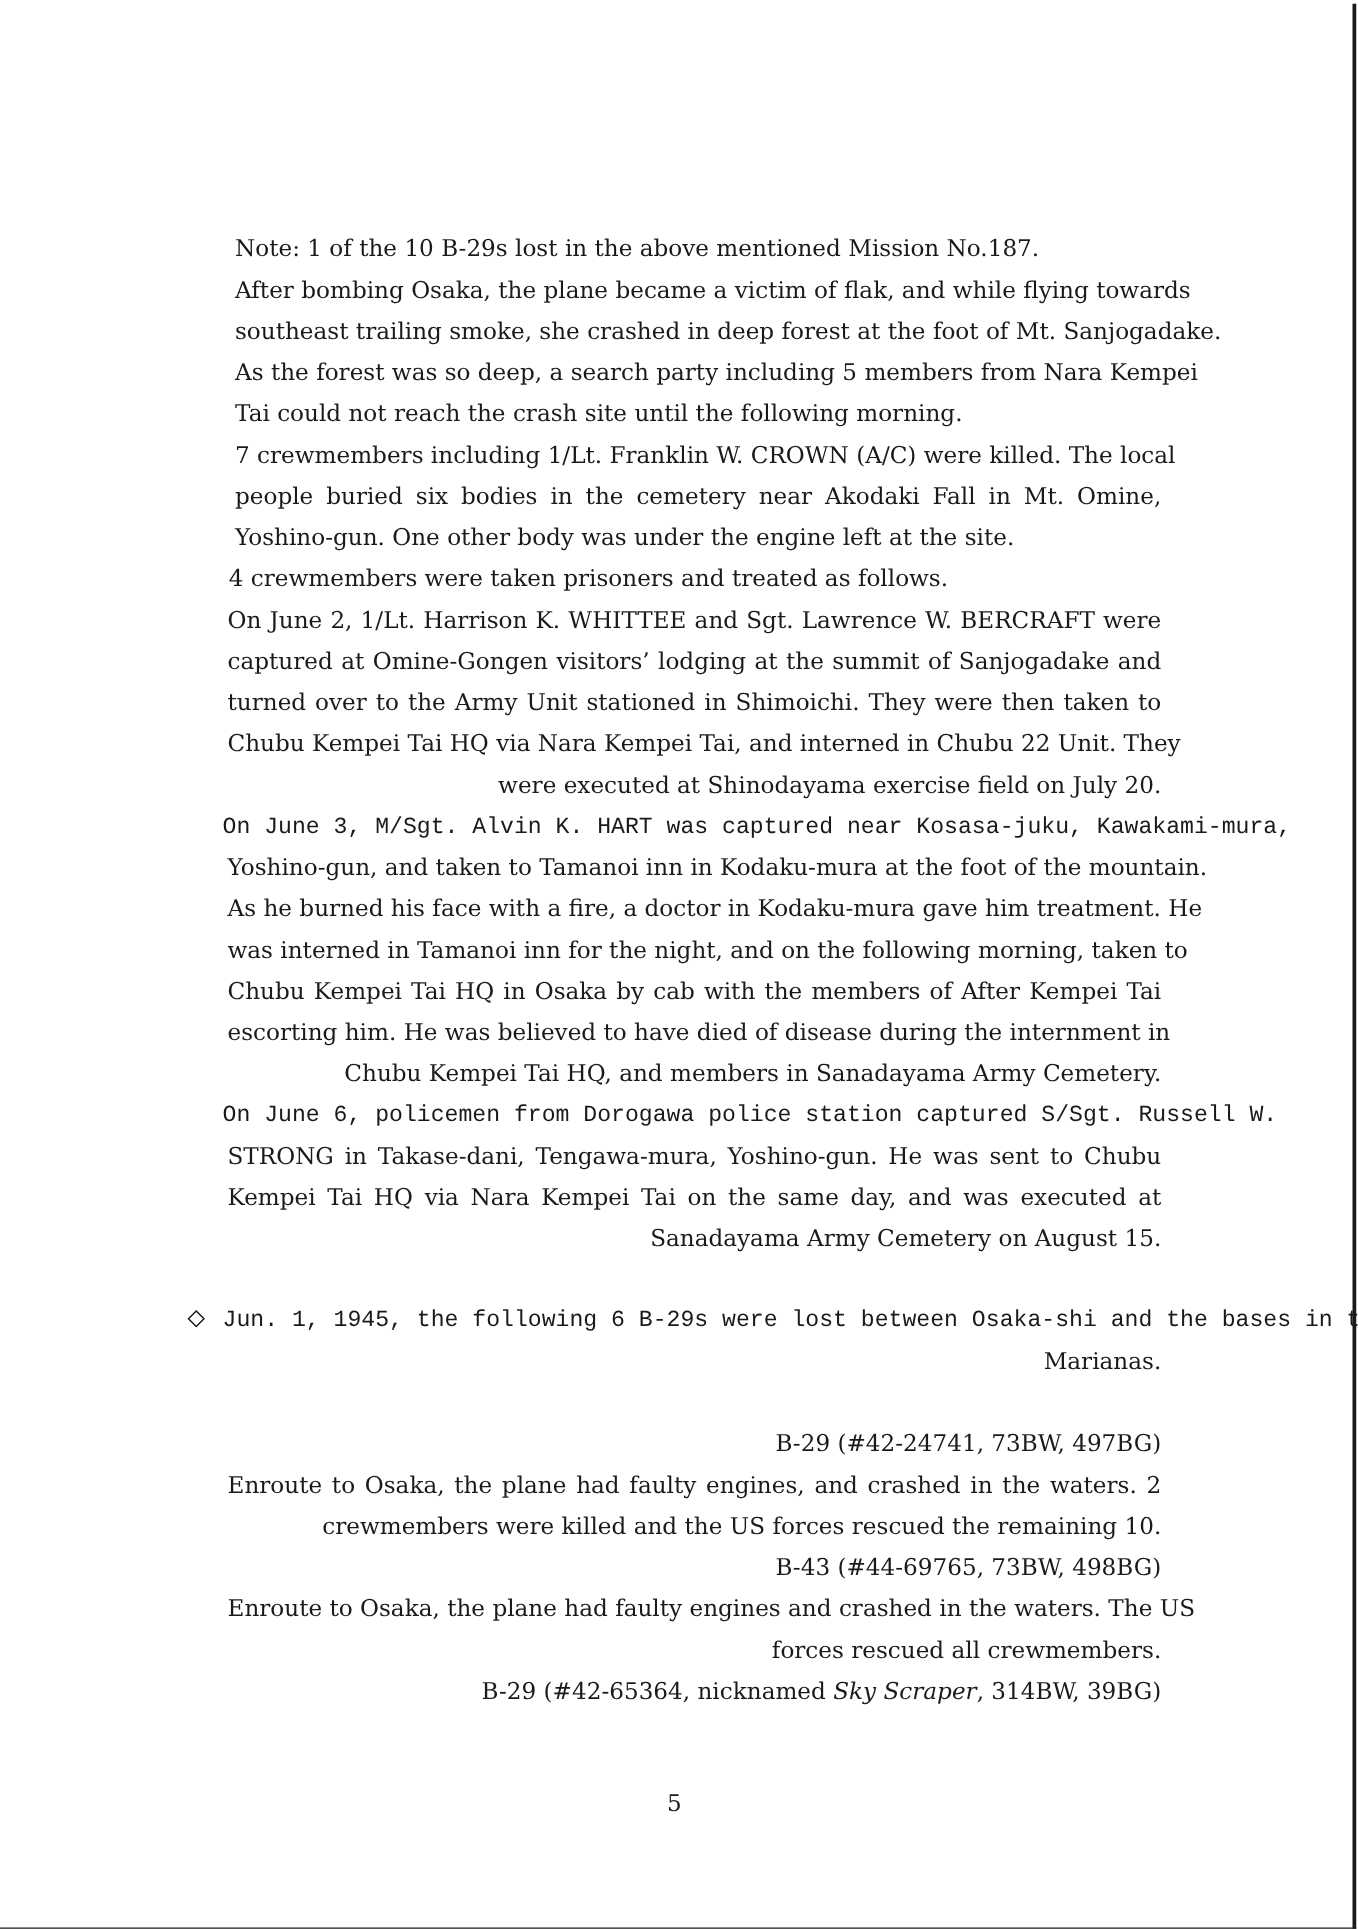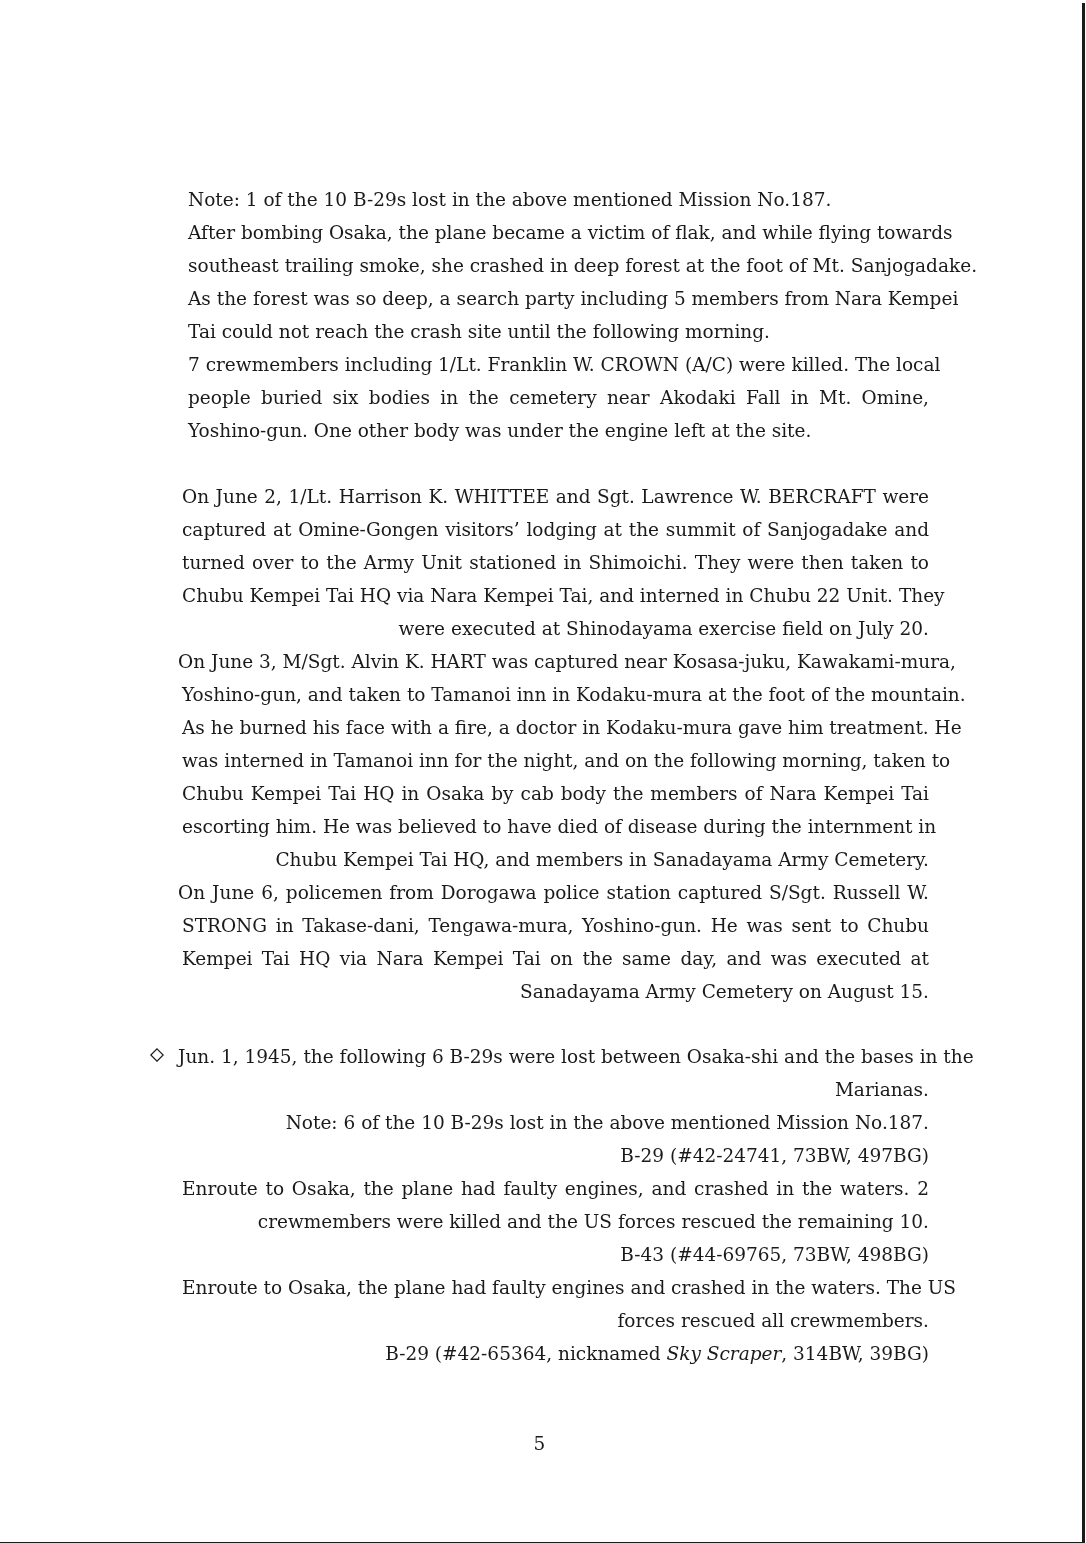--- a/index.html
+++ b/index.html
@@ -17,21 +17,21 @@
       font-family: "DejaVu Serif", "Liberation Serif", serif;
       font-size: 18.5px;
       color: #1a1a1a;
       white-space: nowrap;
       line-height: 33px;
       height: 33px;
     }
     .just { text-align: justify; text-align-last: justify; }
     .w188 { left: 188px; width: 741px; }
     .w183 { left: 183px; width: 746px; }
-    .w178 { left: 178px; width: 751px; }
+    .w178 { left: 178px; width: 751px; font-family: Liberation Mono, monospace; }
     .w182 { left: 182px; width: 747px; text-align: right; }
     .diamond {
       position: absolute; left: 150px; top: 1045px;
       width: 14px; height: 14px;
     }
     .page-num {
       position: absolute; left: 0; width: 1079px; top: 1424px;
       text-align: center;
       font-family: "DejaVu Serif", "Liberation Serif", serif;
       font-size: 18.5px; color: #1a1a1a; line-height: 33px;
@@ -51,56 +51,56 @@
     <div class="line w188 just" style="top:279px">As the forest was so deep, a search party including 5 members from Nara Kempei</div>
     <div class="line w188" style="top:312px">Tai could not reach the crash site until the following morning.</div>
   </div>
 
   <div>
     <div class="line w188 just" style="top:345px">7 crewmembers including 1/Lt. Franklin W. CROWN (A/C) were killed. The local</div>
     <div class="line w188 just" style="top:378px">people buried six bodies in the cemetery near Akodaki Fall in Mt. Omine,</div>
     <div class="line w188" style="top:411px">Yoshino-gun. One other body was under the engine left at the site.</div>
   </div>
 
+  <div class="line w183" style="top:444px">4 crewmembers were taken prisoners and treated as follows.</div>
 
   <div>
     <div class="line w182 just" style="top:477px">On June 2, 1/Lt. Harrison K. WHITTEE and Sgt. Lawrence W. BERCRAFT were</div>
     <div class="line w182 just" style="top:510px">captured at Omine-Gongen visitors’ lodging at the summit of Sanjogadake and</div>
     <div class="line w182 just" style="top:543px">turned over to the Army Unit stationed in Shimoichi. They were then taken to</div>
     <div class="line w182 just" style="top:576px">Chubu Kempei Tai HQ via Nara Kempei Tai, and interned in Chubu 22 Unit. They</div>
     <div class="line w182" style="top:609px">were executed at Shinodayama exercise field on July 20.</div>
   </div>
 
   <div>
     <div class="line w178 just" style="top:642px">On June 3, M/Sgt. Alvin K. HART was captured near Kosasa-juku, Kawakami-mura,</div>
     <div class="line w182 just" style="top:675px">Yoshino-gun, and taken to Tamanoi inn in Kodaku-mura at the foot of the mountain.</div>
     <div class="line w182 just" style="top:708px">As he burned his face with a fire, a doctor in Kodaku-mura gave him treatment. He</div>
     <div class="line w182 just" style="top:741px">was interned in Tamanoi inn for the night, and on the following morning, taken to</div>
-    <div class="line w182 just" style="top:774px">Chubu Kempei Tai HQ in Osaka by cab body the members of Nara Kempei Tai</div>
+    <div class="line w182 just" style="top:774px">Chubu Kempei Tai HQ in Osaka by cab with the members of After Kempei Tai</div>
     <div class="line w182 just" style="top:807px">escorting him. He was believed to have died of disease during the internment in</div>
     <div class="line w182" style="top:840px">Chubu Kempei Tai HQ, and members in Sanadayama Army Cemetery.</div>
   </div>
 
   <div>
     <div class="line w178 just" style="top:873px">On June 6, policemen from Dorogawa police station captured S/Sgt. Russell W.</div>
     <div class="line w182 just" style="top:906px">STRONG in Takase-dani, Tengawa-mura, Yoshino-gun. He was sent to Chubu</div>
     <div class="line w182 just" style="top:939px">Kempei Tai HQ via Nara Kempei Tai on the same day, and was executed at</div>
     <div class="line w182" style="top:972px">Sanadayama Army Cemetery on August 15.</div>
   </div>
 
   <svg class="diamond" viewBox="0 0 14 14">
     <polygon points="7,0.8 13.2,7 7,13.2 0.8,7" fill="none" stroke="#1a1a1a" stroke-width="1.2"></polygon>
   </svg>
 
   <div>
     <div class="line w178 just" style="top:1037px">Jun. 1, 1945, the following 6 B-29s were lost between Osaka-shi and the bases in the</div>
     <div class="line w182" style="top:1070px">Marianas.</div>
   </div>
 
-  <div class="line w182" style="top:1103px">Note: 6 of the 10 B-29s lost in the above mentioned Mission No.187.</div>
 
   <div>
     <div class="line w182" style="top:1136px">B-29 (#42-24741, 73BW, 497BG)</div>
     <div class="line w182 just" style="top:1169px">Enroute to Osaka, the plane had faulty engines, and crashed in the waters. 2</div>
     <div class="line w182" style="top:1202px">crewmembers were killed and the US forces rescued the remaining 10.</div>
   </div>
 
   <div>
     <div class="line w182" style="top:1235px">B-43 (#44-69765, 73BW, 498BG)</div>
     <div class="line w182 just" style="top:1268px">Enroute to Osaka, the plane had faulty engines and crashed in the waters. The US</div>

